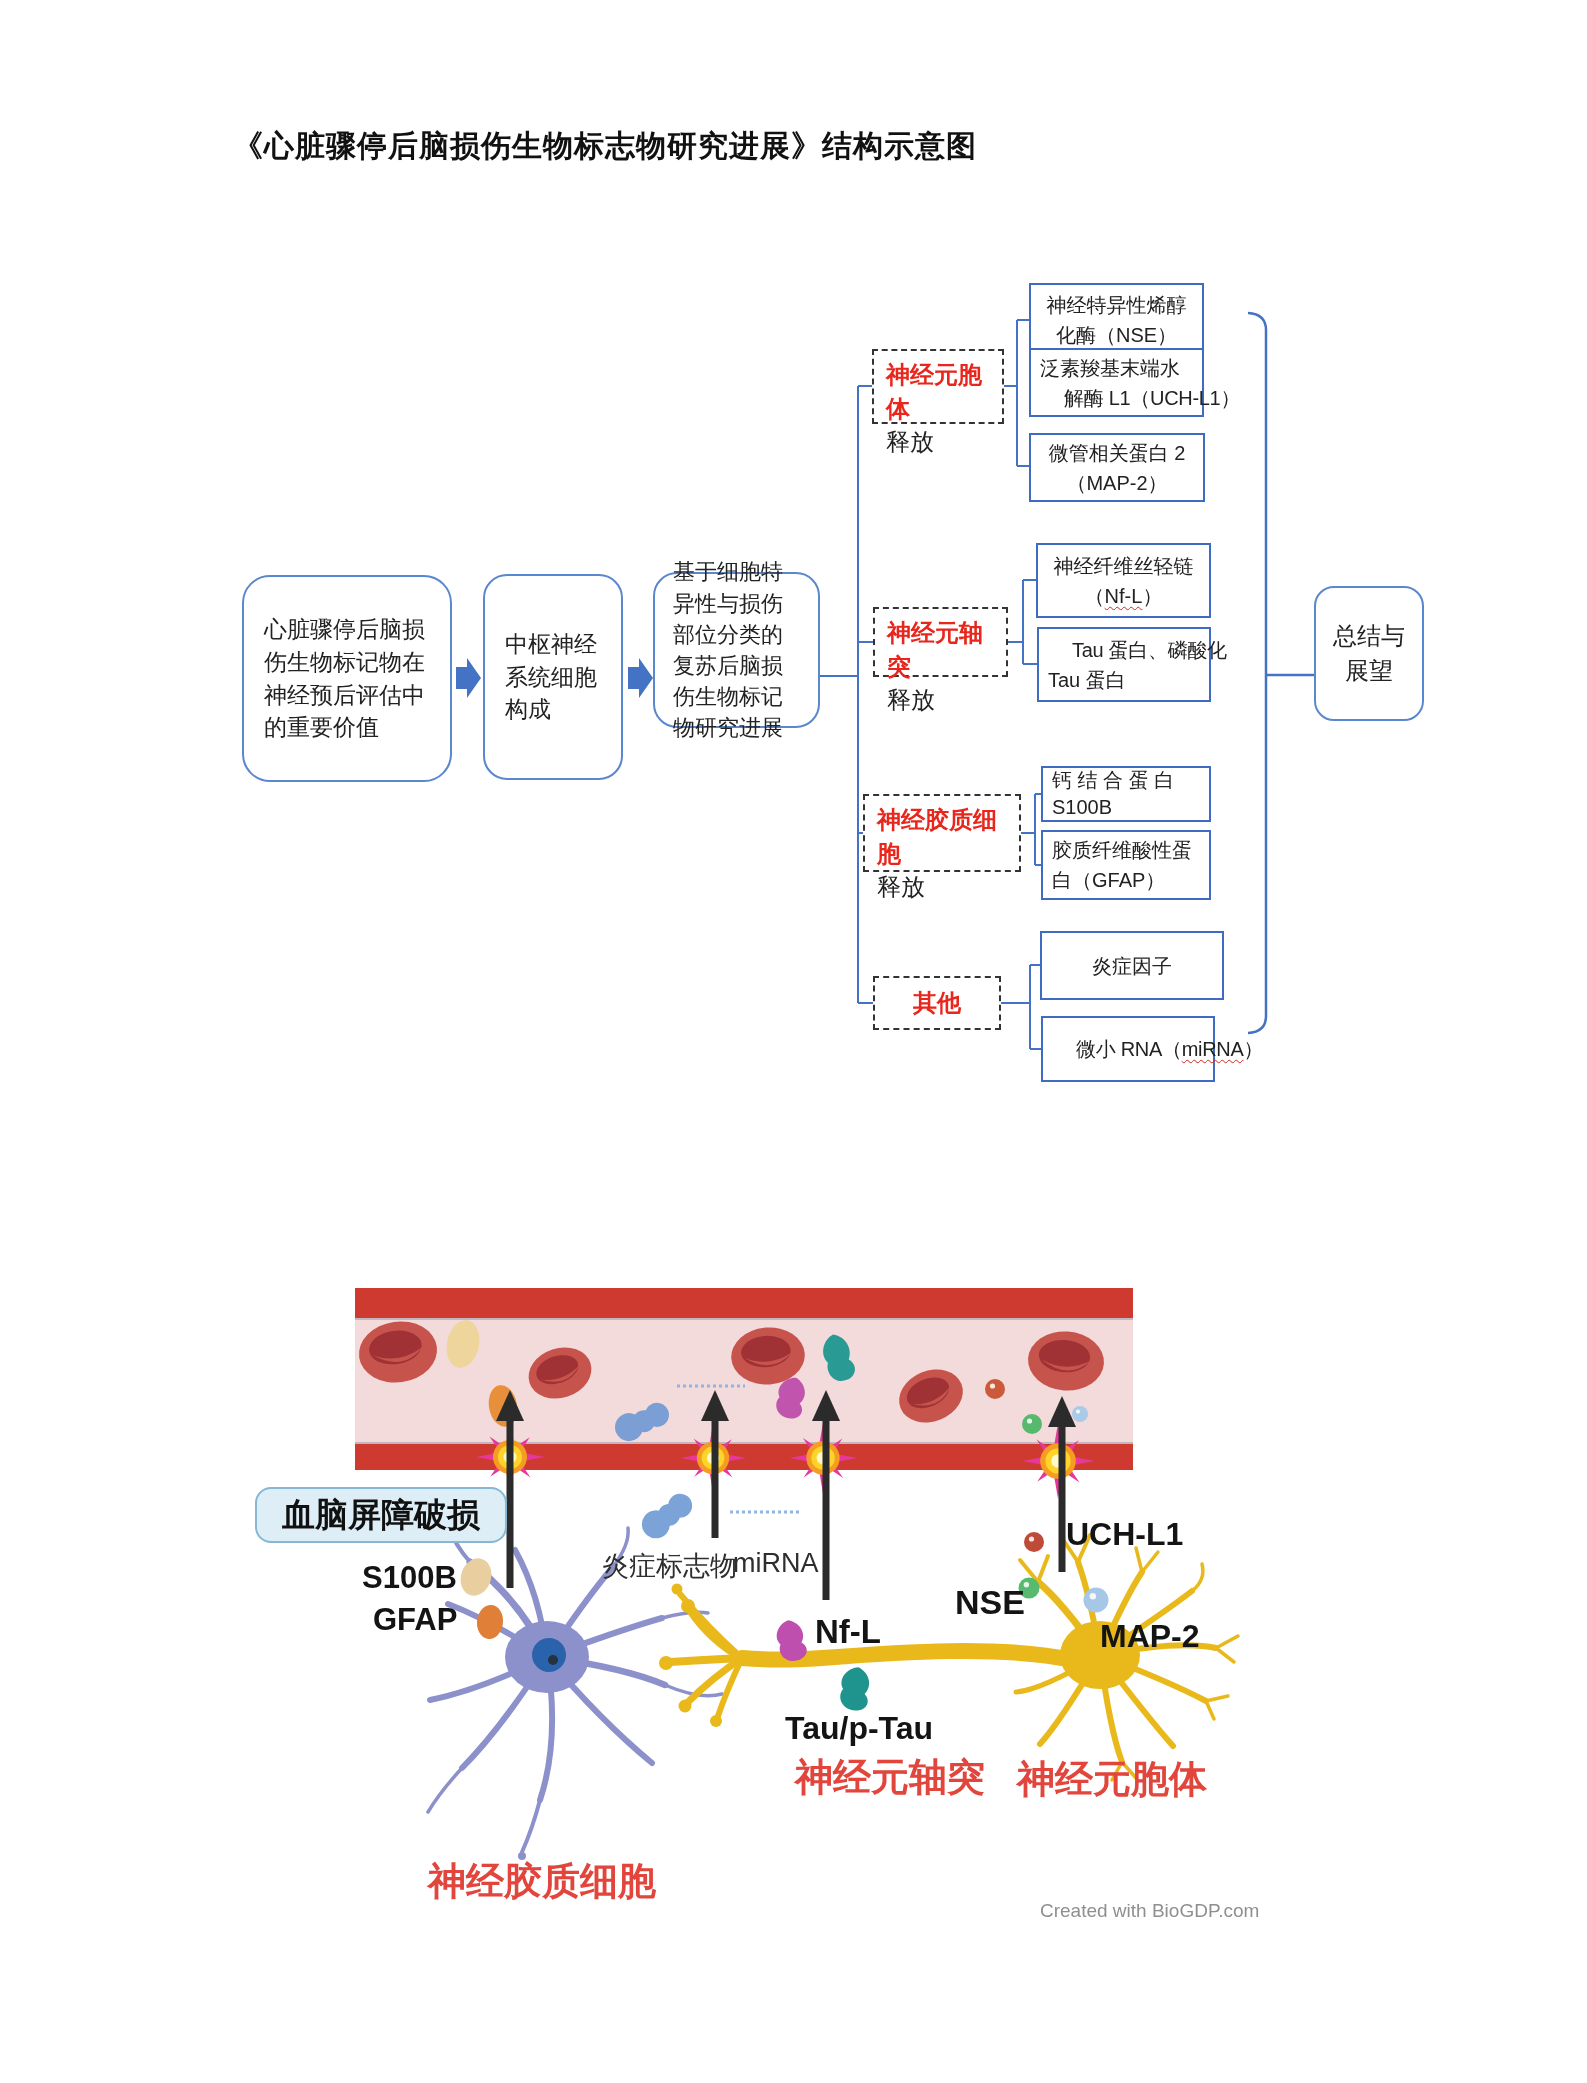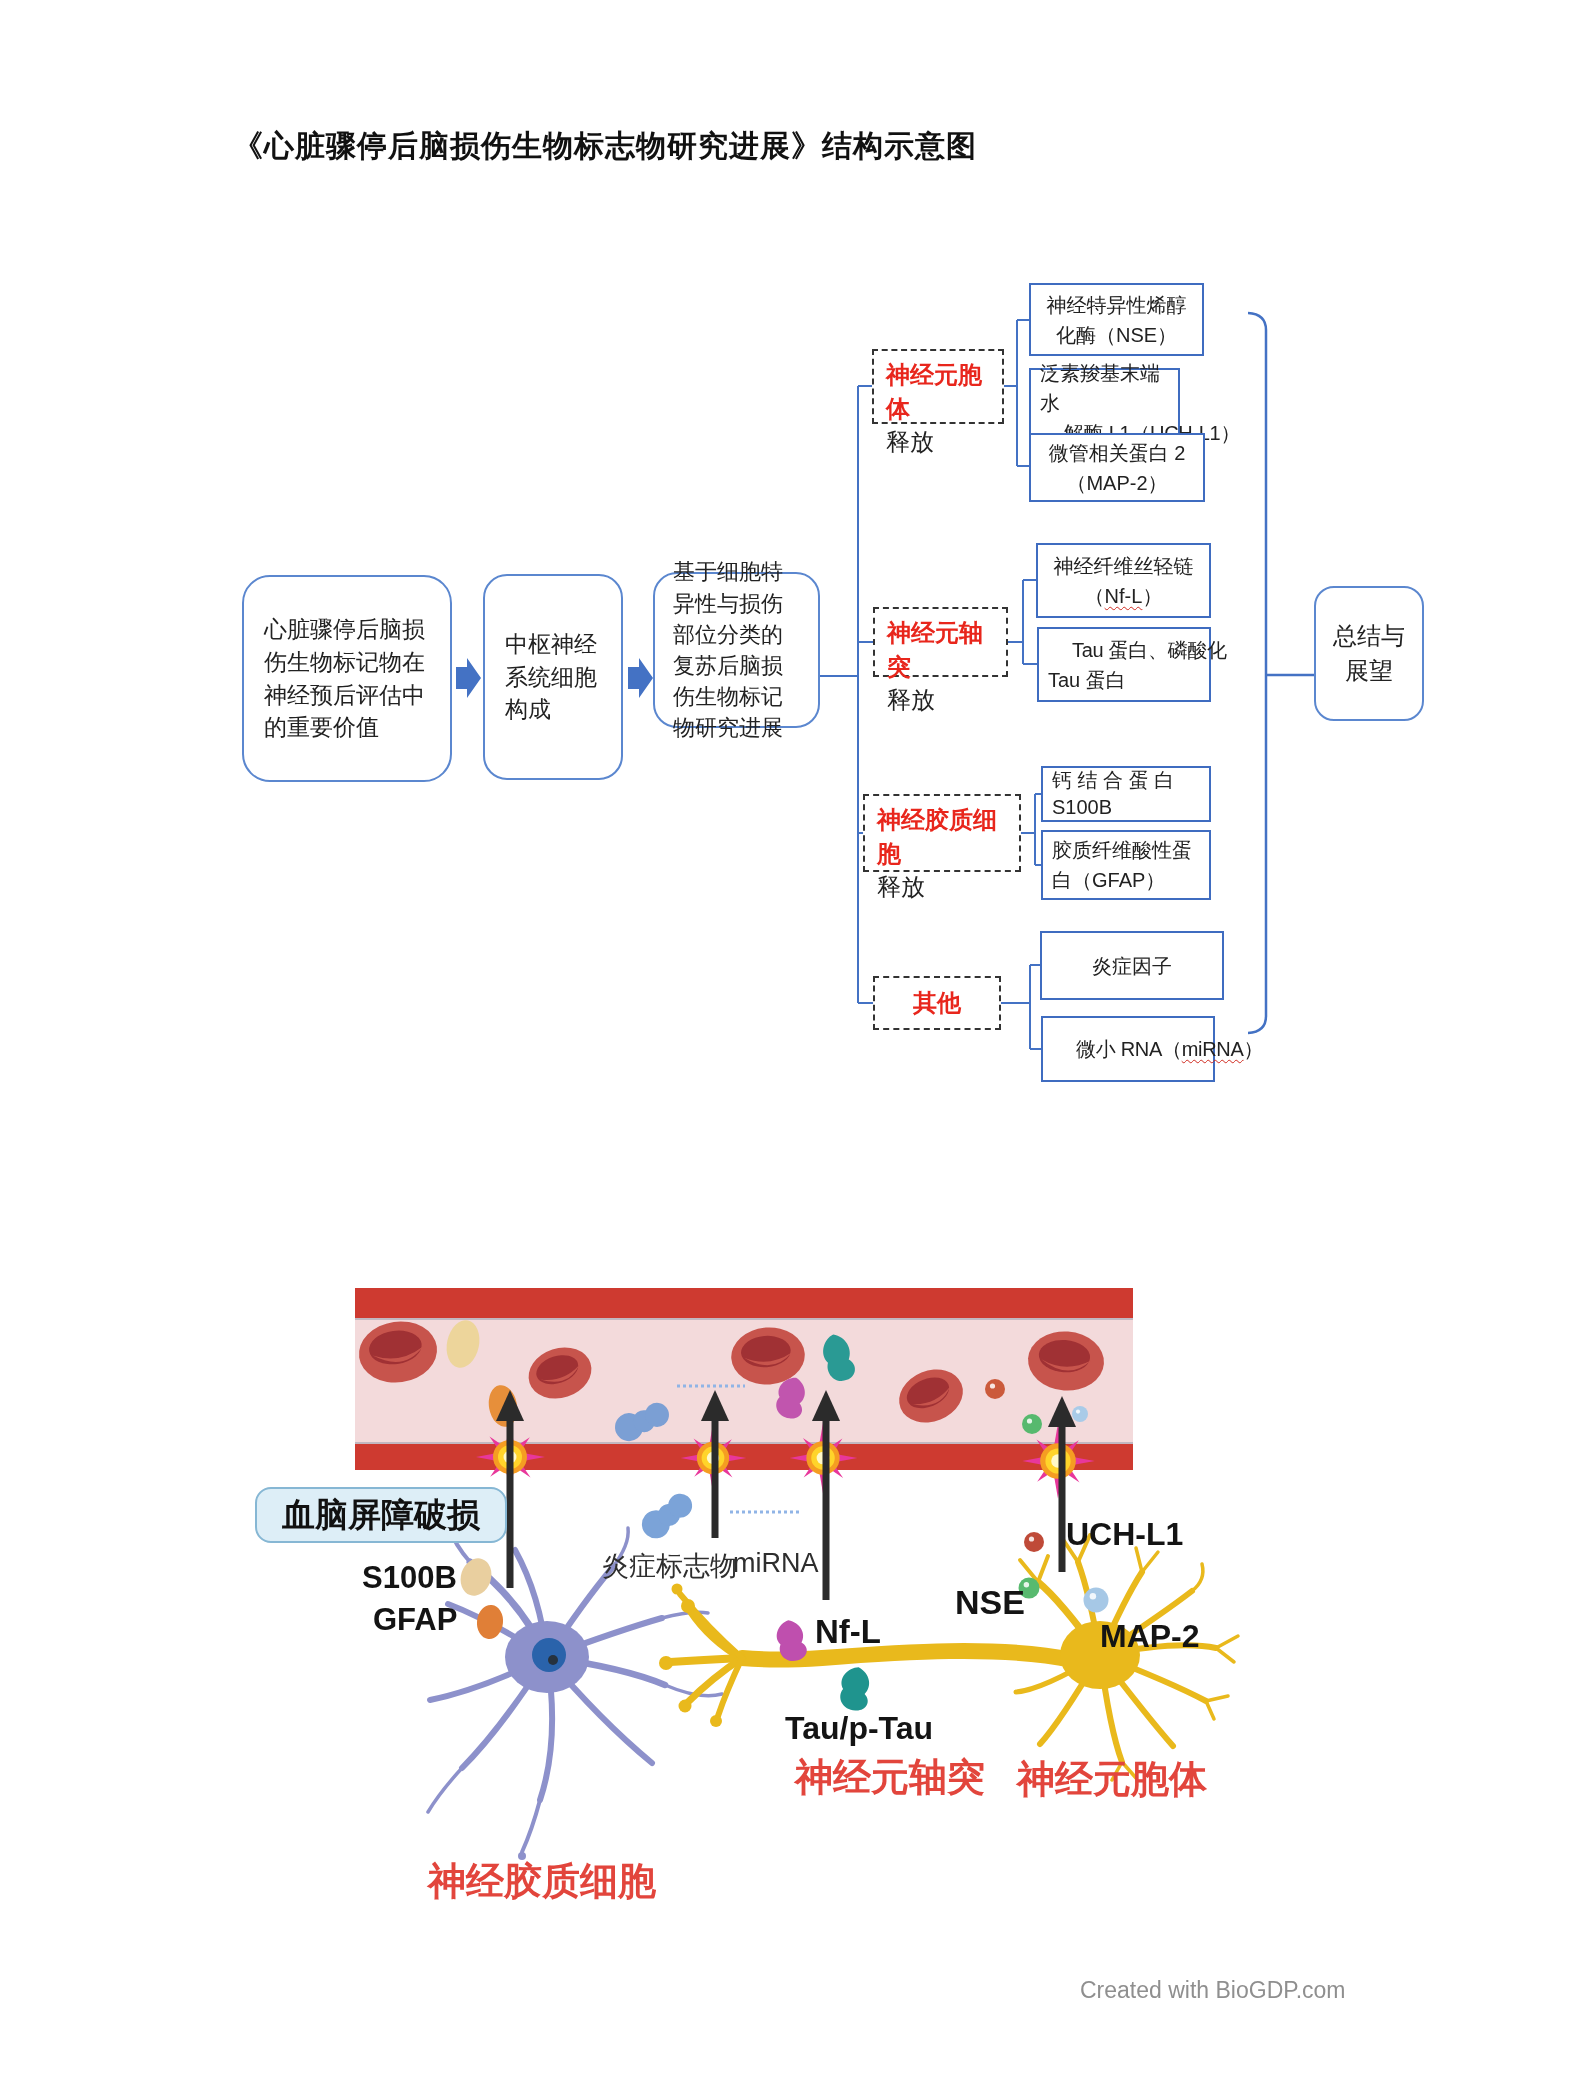--- a/index.html
+++ b/index.html
@@ -27,21 +27,21 @@
   .leaf .nowrap{white-space:nowrap;letter-spacing:-0.3px;margin-left:24px;}
   .wavy{text-decoration-line:underline;text-decoration-style:wavy;
         text-decoration-color:#d02a1f;text-decoration-thickness:1px;text-underline-offset:3px;}
   
   .lbl{z-index:3;font-weight:bold;color:#141414;white-space:nowrap;}
   .lbl.red{color:#e2453c;}
   .lbl.reg{font-weight:normal;color:#2e2e2e;}
   .bbb{left:255px;top:1487px;width:248px;height:52px;background:#ddeef7;border:2.5px solid #86b7d4;
        border-radius:16px;display:flex;align-items:center;justify-content:center;
        font-size:33px;font-weight:bold;z-index:3;color:#111;}
-  .credit{left:1040px;top:1977px;font-size:23px;color:#8f8f8f;z-index:3;white-space:nowrap;margin-left:40px;}
+  .credit{left:1040px;top:1900px;font-size:19px;color:#8f8f8f;z-index:3;white-space:nowrap;}
 </style>
 </head>
 <body>
 
 <div class="page">
 
   <svg class="gfx" width="1587" height="2083" viewBox="0 0 1587 2083">
     <defs>
       <g id="rbc">
         <ellipse rx="40" ry="31" fill="#c7544c"></ellipse>
@@ -233,21 +233,21 @@
     <div class="gsub">释放</div>
   </div>
   <div class="abs group center-all" style="left:873px;top:976px;width:128px;height:54px;">
     <div class="gname">其他</div>
   </div>
 
   <div class="abs leaf center" style="left:1029px;top:283px;width:175px;height:73px;">
     <div>神经特异性烯醇</div>
     <div>化酶（NSE）</div>
   </div>
-  <div class="abs leaf" style="left:1029px;top:368px;width:151px;height:69px;">
+  <div class="abs leaf" style="left:1029px;top:348px;width:175px;height:69px;">
     <div>泛素羧基末端水</div>
     <div class="nowrap">解酶 L1（UCH-L1）</div>
   </div>
   <div class="abs leaf center" style="left:1029px;top:433px;width:176px;height:69px;">
     <div>微管相关蛋白 2</div>
     <div>（MAP-2）</div>
   </div>
   <div class="abs leaf center" style="left:1036px;top:543px;width:175px;height:75px;">
     <div>神经纤维丝轻链</div>
     <div><span>（</span><span class="wavy">Nf-L</span><span>）</span></div>

